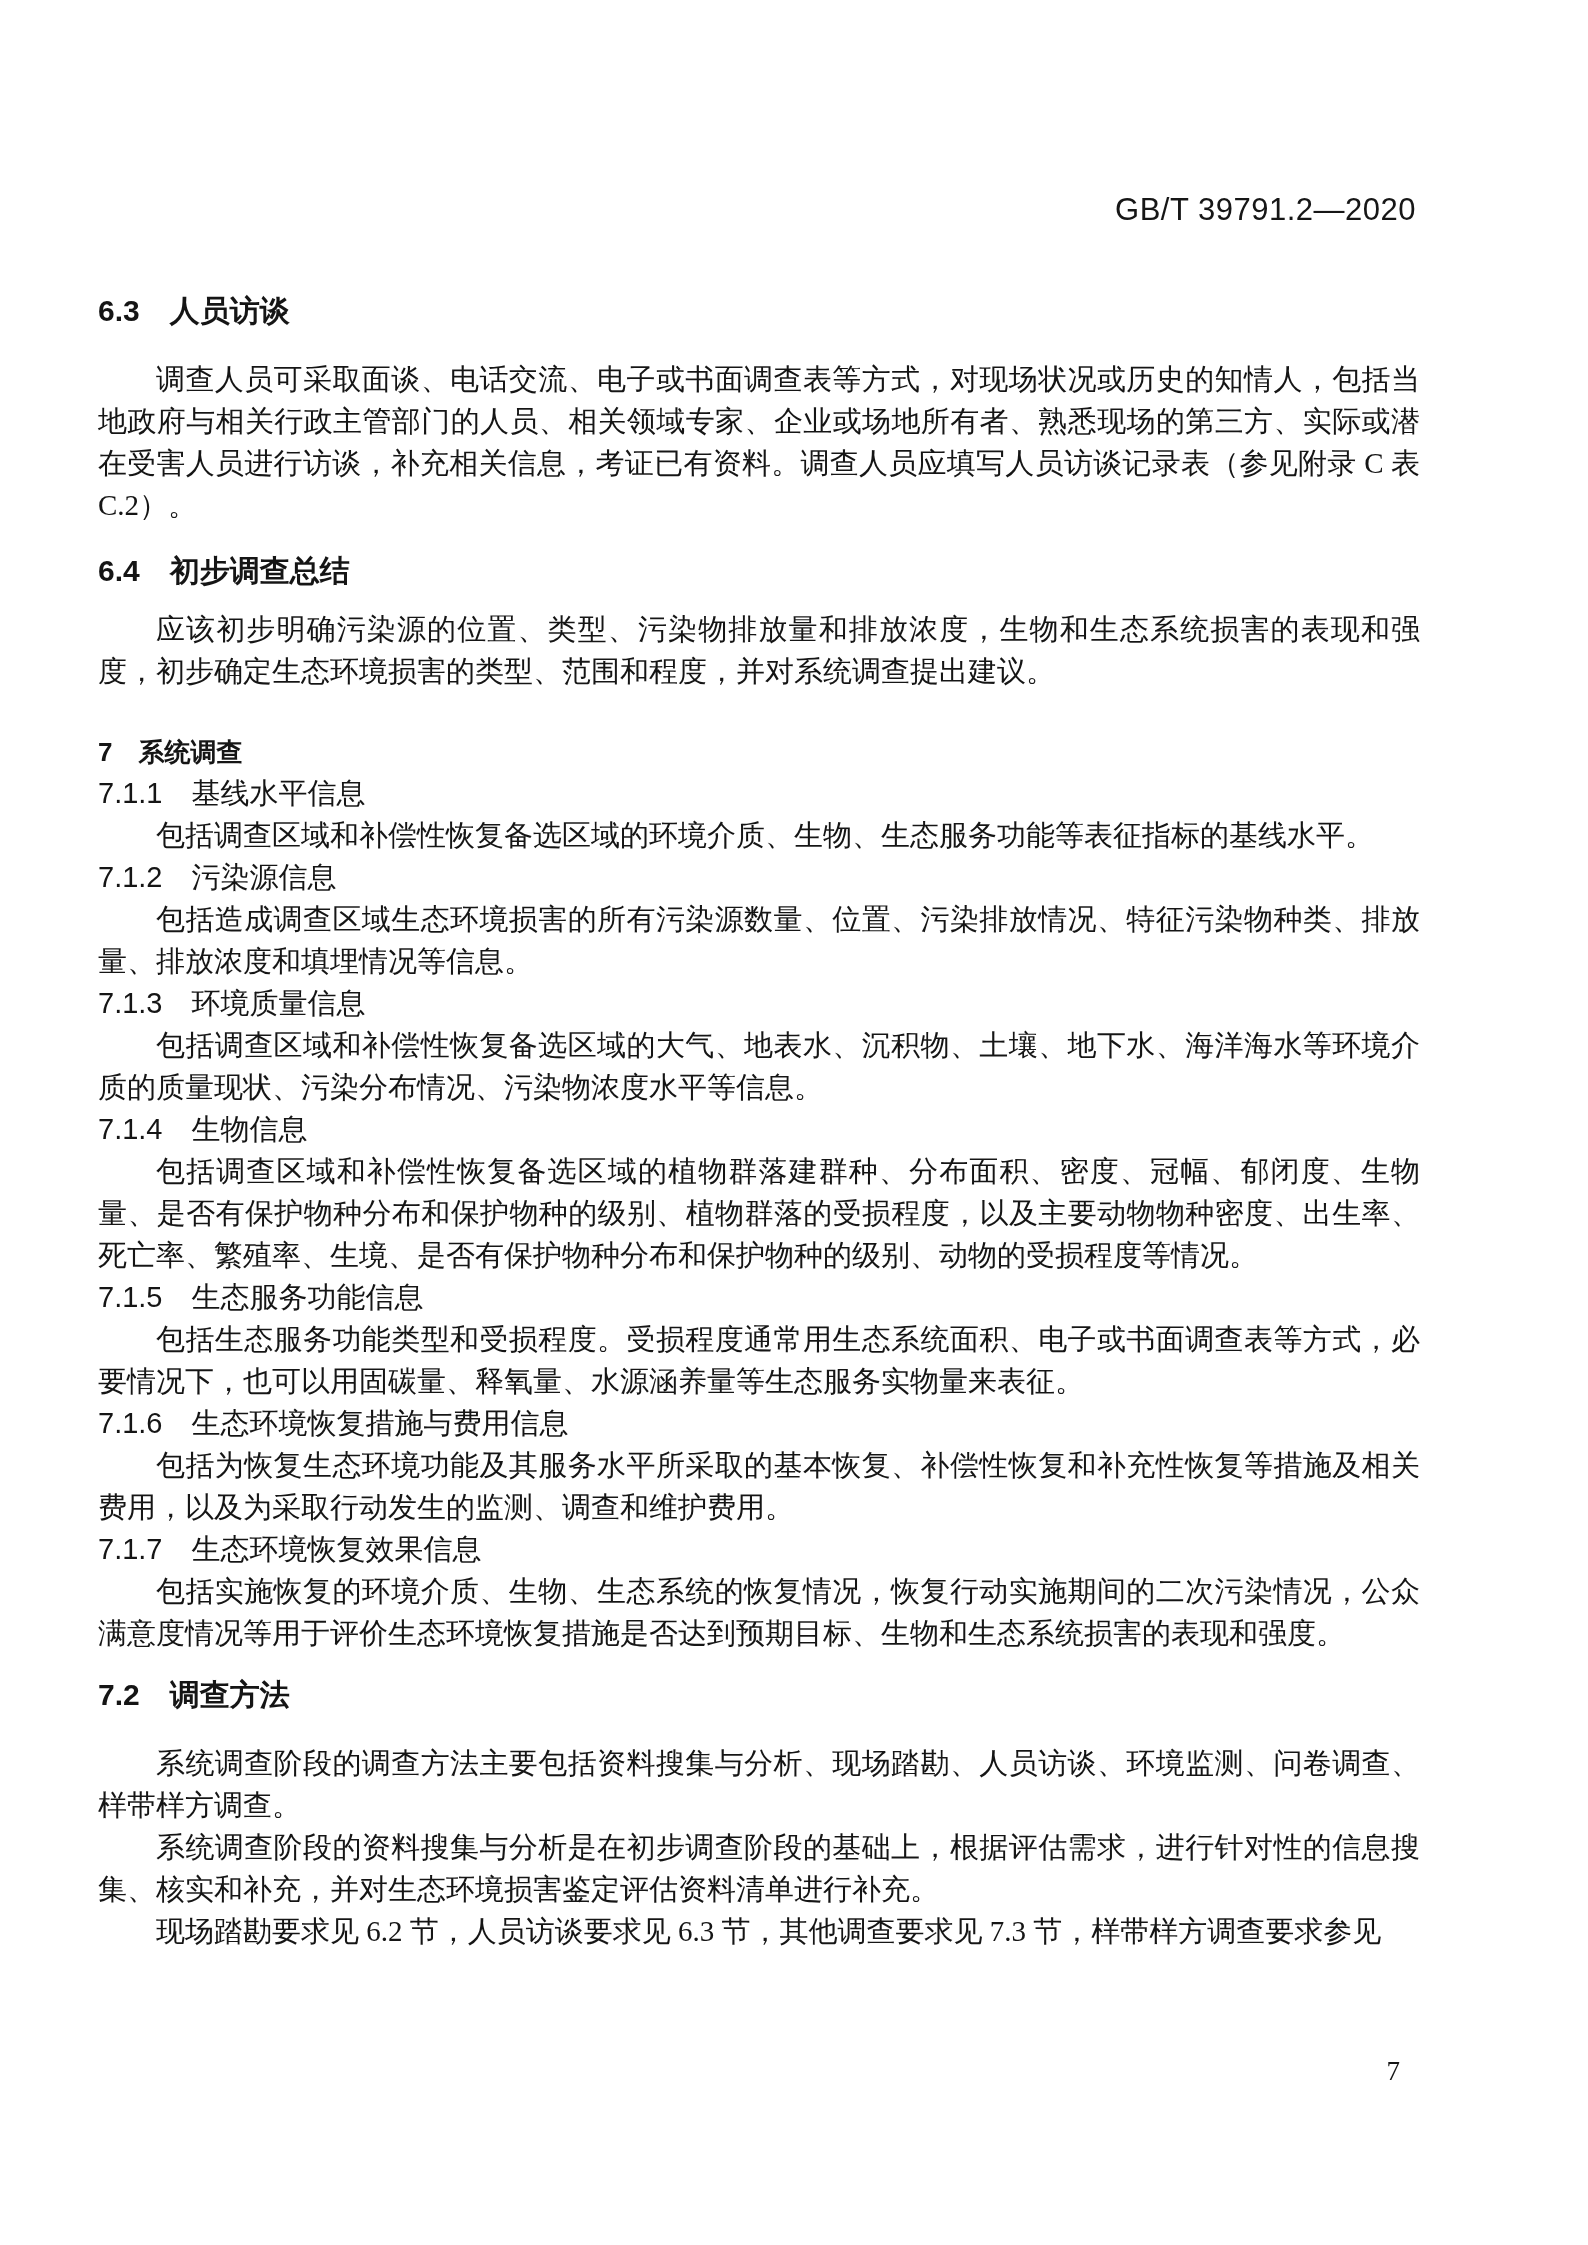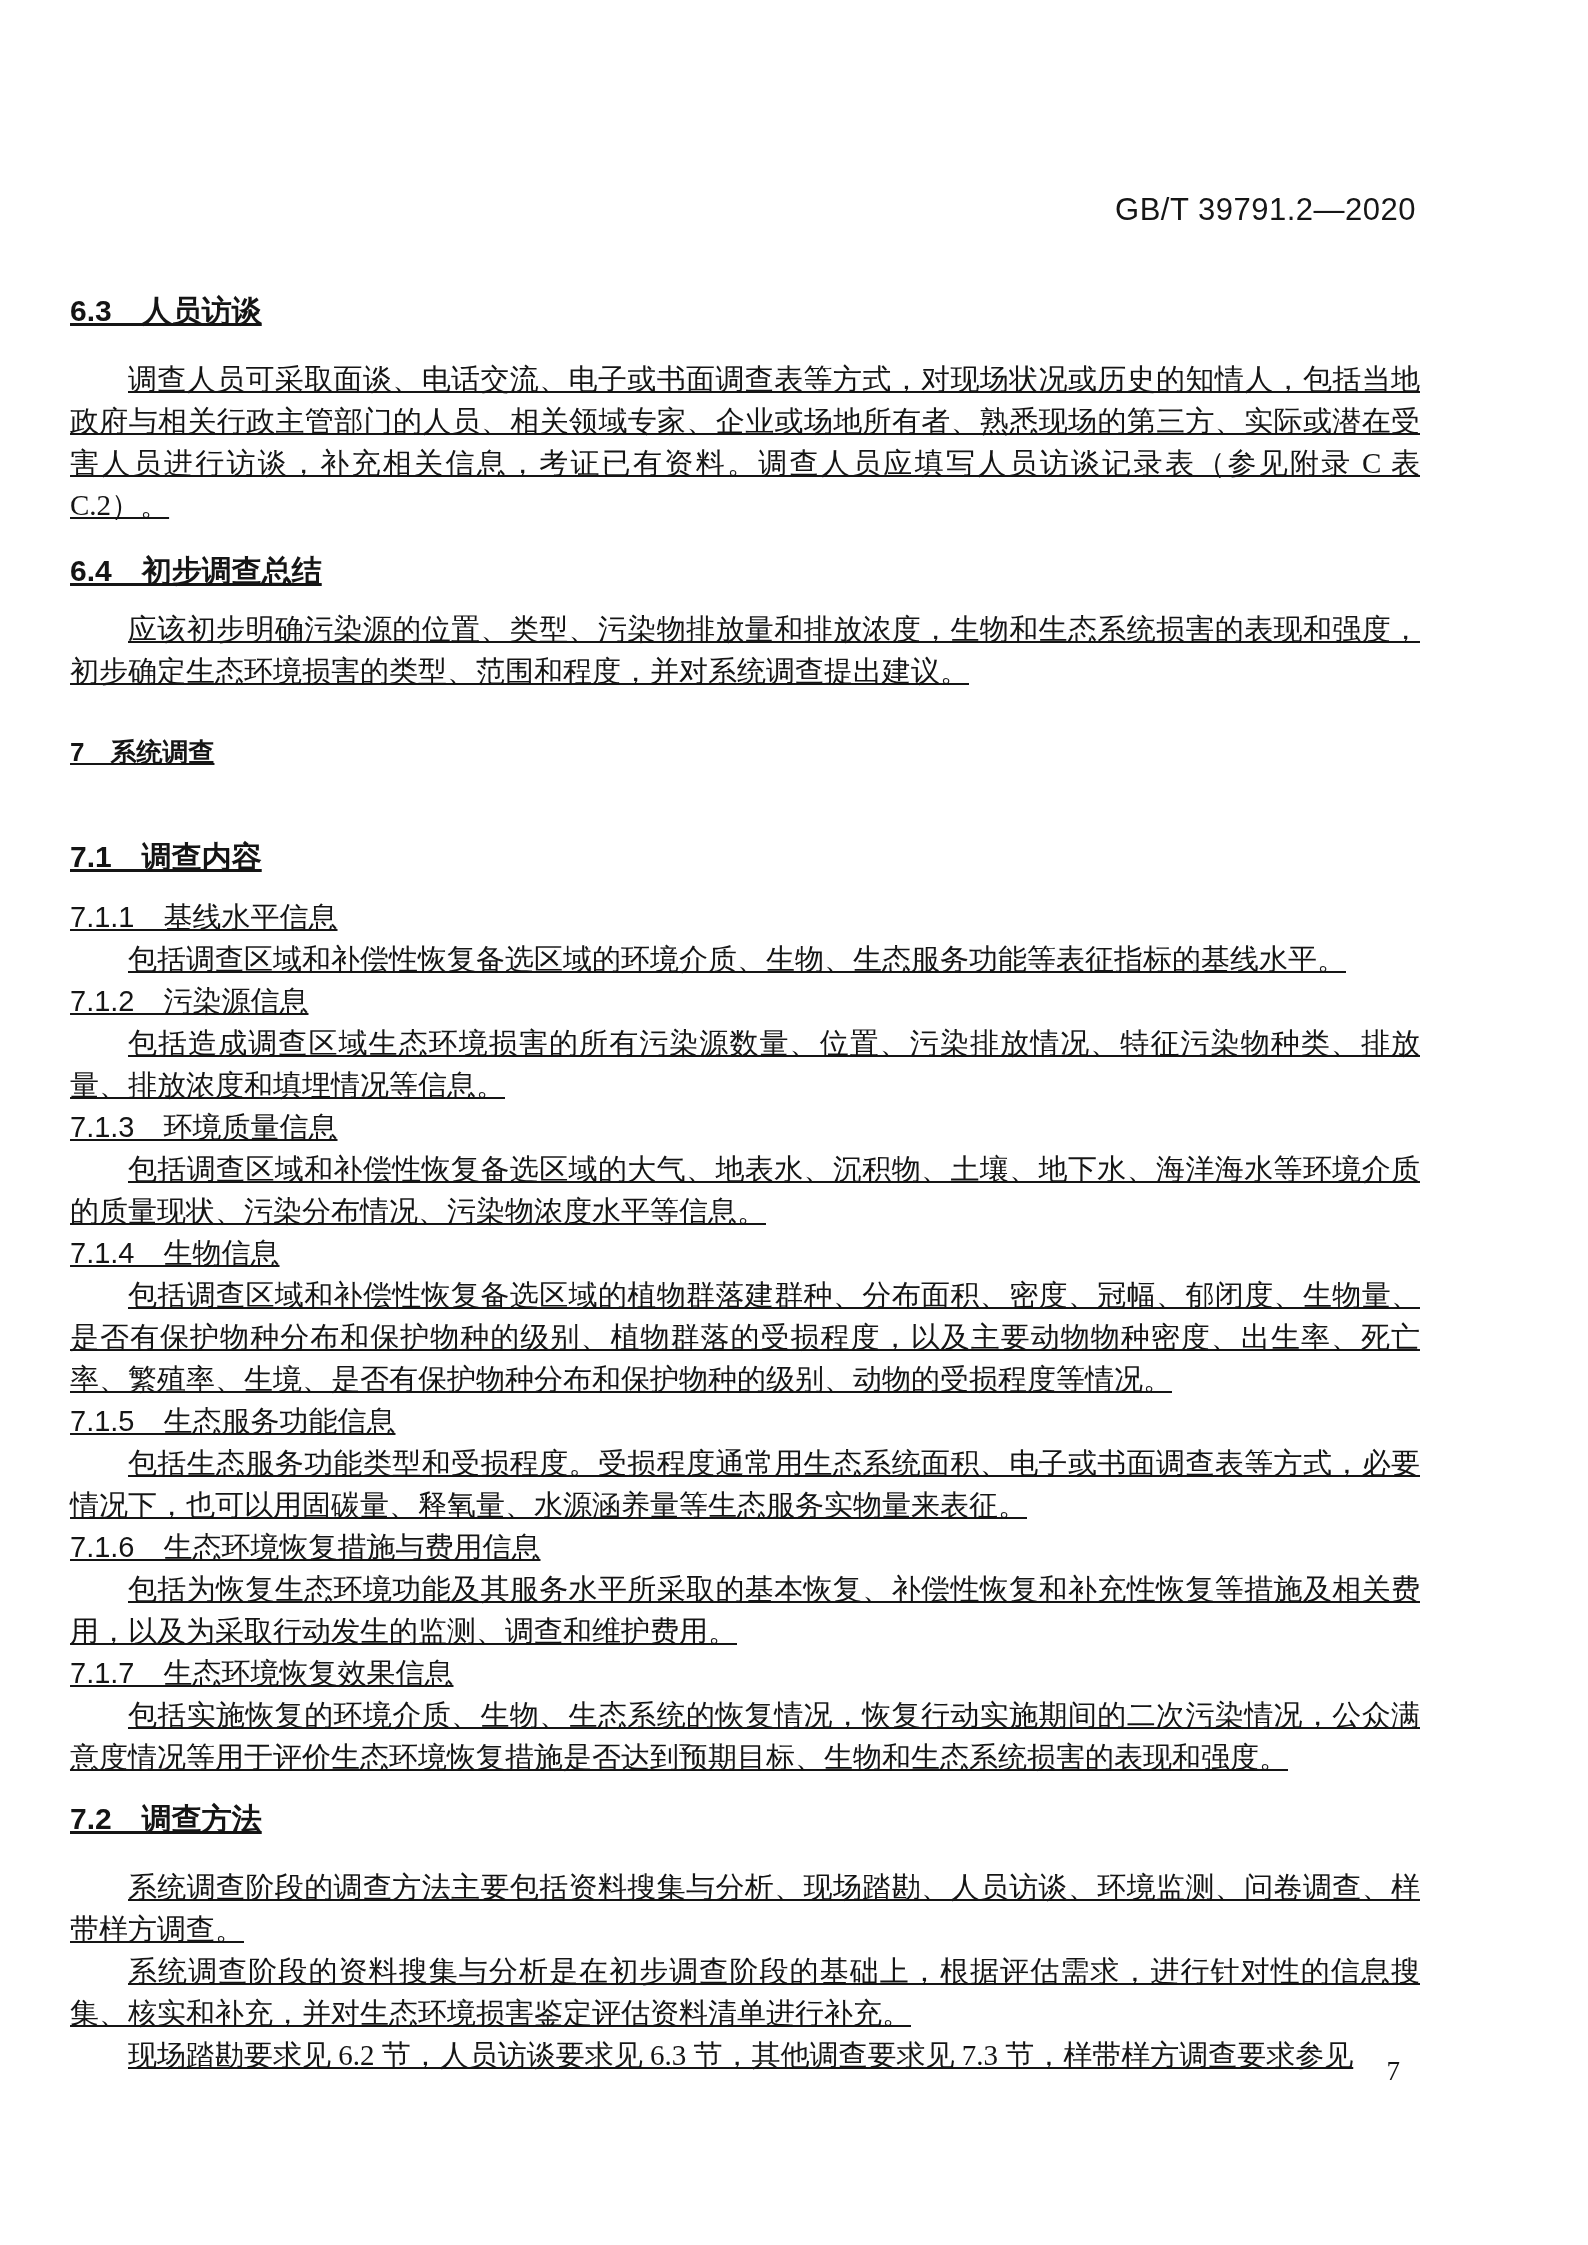--- a/index.html
+++ b/index.html
@@ -19,22 +19,21 @@
   .doc-header {
     padding: 192px 172px 0 0;
     text-align: right;
     font-family: "Liberation Sans", sans-serif;
     font-size: 31px;
     font-weight: 400;
     letter-spacing: 0.5px;
     color: #161616;
   }
   .content {
-    padding: 0 168px 0 70px;
-    text-decoration: underline;
+    padding: 0 168px 0 98px;
   }
   .h1 {
     font-family: "Liberation Sans", sans-serif;
     font-weight: 700;
     font-size: 26px;
     line-height: 40px;
     margin: 40px 0 0 0;
   }
   .h2 {
     font-family: "Liberation Sans", sans-serif;
@@ -81,21 +80,20 @@
     <h2 class="h2 first">6.3　人员访谈</h2>
 
     <p class="p">调查人员可采取面谈、电话交流、电子或书面调查表等方式，对现场状况或历史的知情人，包括当地政府与相关行政主管部门的人员、相关领域专家、企业或场地所有者、熟悉现场的第三方、实际或潜在受害人员进行访谈，补充相关信息，考证已有资料。调查人员应填写人员访谈记录表（参见附录 C 表 C.2）。</p>
 
     <h2 class="h2">6.4　初步调查总结</h2>
 
     <p class="p">应该初步明确污染源的位置、类型、污染物排放量和排放浓度，生物和生态系统损害的表现和强度，初步确定生态环境损害的类型、范围和程度，并对系统调查提出建议。</p>
 
     <h1 class="h1">7　系统调查</h1>
 
-    <h2 class="h2 after-h1">7.1　调查内容</h2>
 
     <h3 class="h3">7.1.1　基线水平信息</h3>
 
     <p class="p">包括调查区域和补偿性恢复备选区域的环境介质、生物、生态服务功能等表征指标的基线水平。</p>
 
     <h3 class="h3">7.1.2　污染源信息</h3>
 
     <p class="p">包括造成调查区域生态环境损害的所有污染源数量、位置、污染排放情况、特征污染物种类、排放量、排放浓度和填埋情况等信息。</p>
 
     <h3 class="h3">7.1.3　环境质量信息</h3>

